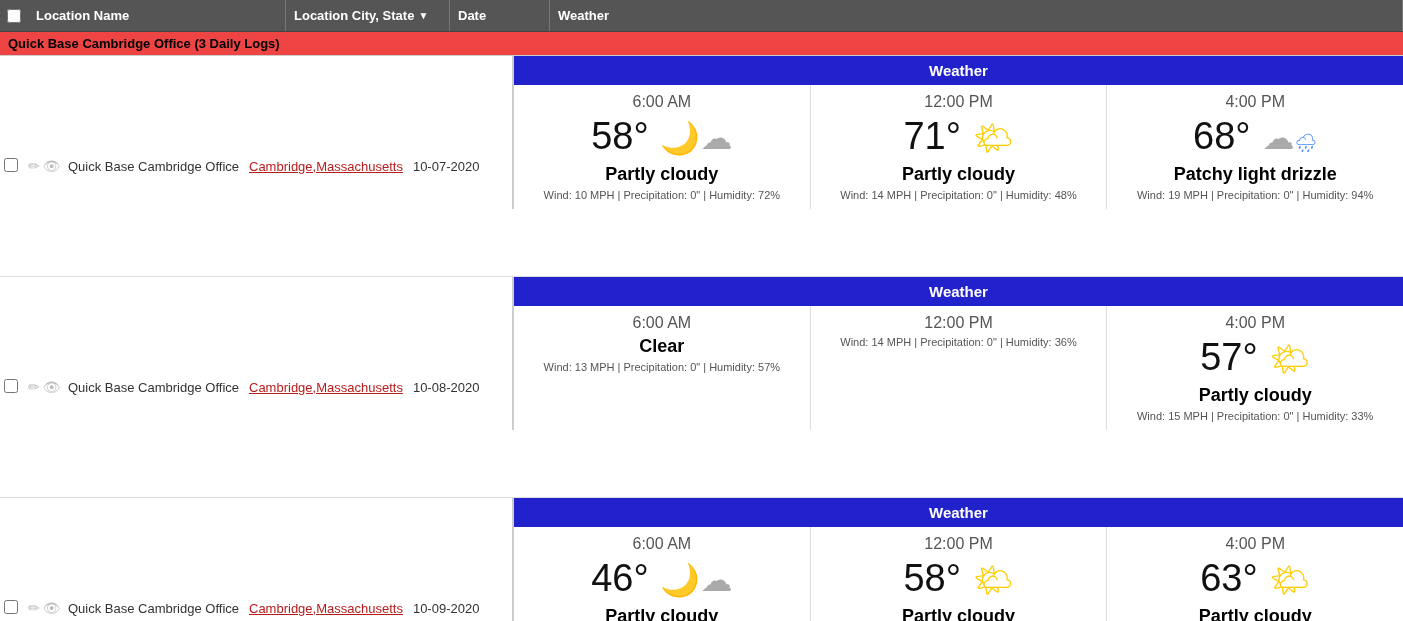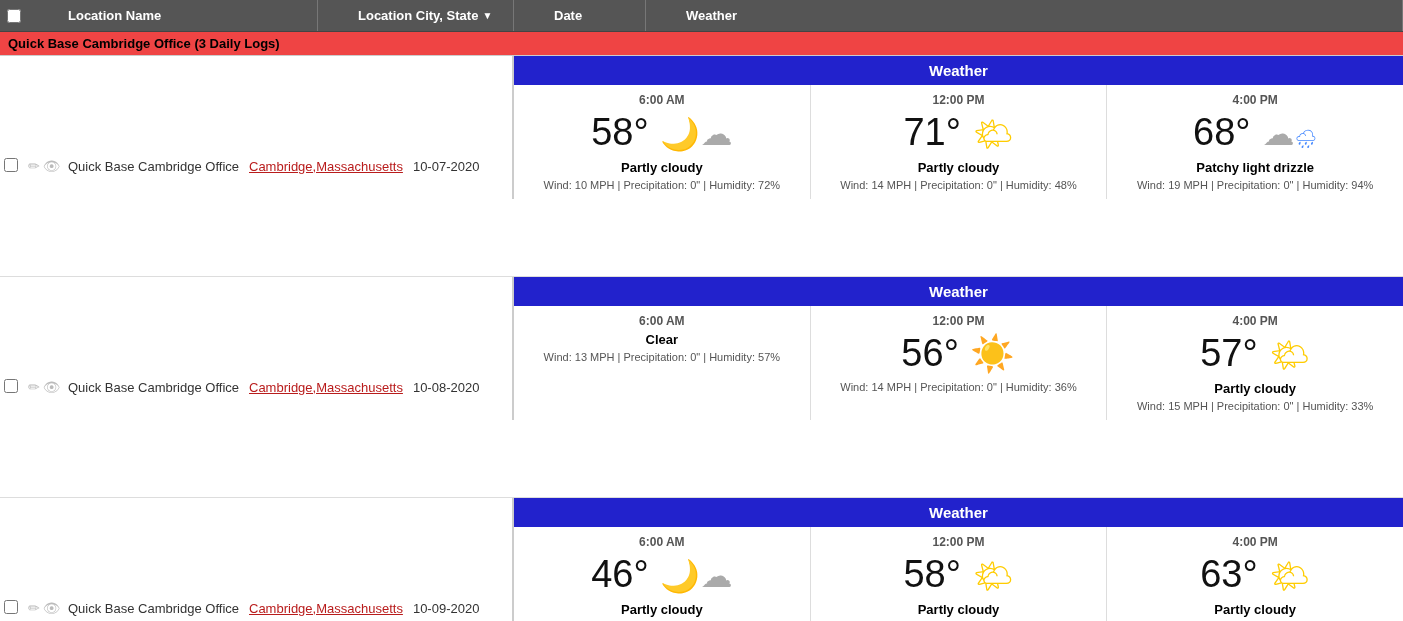--- a/index.html
+++ b/index.html
@@ -6,21 +6,20 @@
     body { font-family: Arial, sans-serif; font-size: 13px; background: #fff; }
 
     
     .header-row {
       display: flex;
       align-items: center;
       background: #555;
       color: #fff;
       height: 32px;
       border-bottom: 1px solid #444;
-      gap: 32px;
     }
     .header-checkbox {
       width: 28px;
       display: flex;
       align-items: center;
       justify-content: center;
       flex-shrink: 0;
     }
     .header-col {
       padding: 0 8px;
@@ -83,31 +82,31 @@
     .weather-cells {
       display: flex;
     }
     .weather-cell {
       flex: 1;
       border-right: 1px solid #ddd;
       padding: 8px 6px;
       text-align: center;
     }
     .weather-cell:last-child { border-right: none; }
-    .weather-time { font-size: 12px; color: #555; margin-bottom: 4px; font-weight: bold; }
+    .weather-time { font-size: 16px; color: #555; margin-bottom: 4px; }
     .weather-temp-row {
       display: flex;
       align-items: center;
       justify-content: center;
       gap: 12px;
       margin-bottom: 6px;
     }
     .weather-temp { font-size: 38px; font-weight: 300; color: #111; }
     .weather-icon-large { font-size: 36px; line-height: 1; }
-    .weather-condition { font-weight: bold; font-size: 13px; margin-bottom: 4px; }
+    .weather-condition { font-weight: bold; font-size: 18px; margin-bottom: 4px; }
     .weather-details { font-size: 11px; color: #555; }
 
     
     input[type="checkbox"] { width: 14px; height: 14px; cursor: pointer; }
   </style>
 </head>
 <body>
 
 <div class="header-row">
   <div class="header-checkbox">
@@ -201,24 +200,20 @@
     <div class="weather-cells">
 
       <div class="weather-cell">
         <div class="weather-time">6:00 AM</div>
         <div class="weather-condition">Clear</div>
         <div class="weather-details">Wind: 13 MPH | Precipitation: 0" | Humidity: 57%</div>
       </div>
 
       <div class="weather-cell">
         <div class="weather-time">12:00 PM</div>
-        <div class="weather-temp-row">
-          <span class="weather-temp">56°</span>
-          <span class="weather-icon-large"><span style="font-size:36px;color:#ffcc00;">☀️</span></span>
-        </div>
         <div class="weather-details">Wind: 14 MPH | Precipitation: 0" | Humidity: 36%</div>
       </div>
 
       <div class="weather-cell">
         <div class="weather-time">4:00 PM</div>
         <div class="weather-temp-row">
           <span class="weather-temp">57°</span>
           <span class="weather-icon-large"><span style="font-size:32px;color:#ffcc00;">🌤</span></span>
         </div>
         <div class="weather-condition">Partly cloudy</div>

